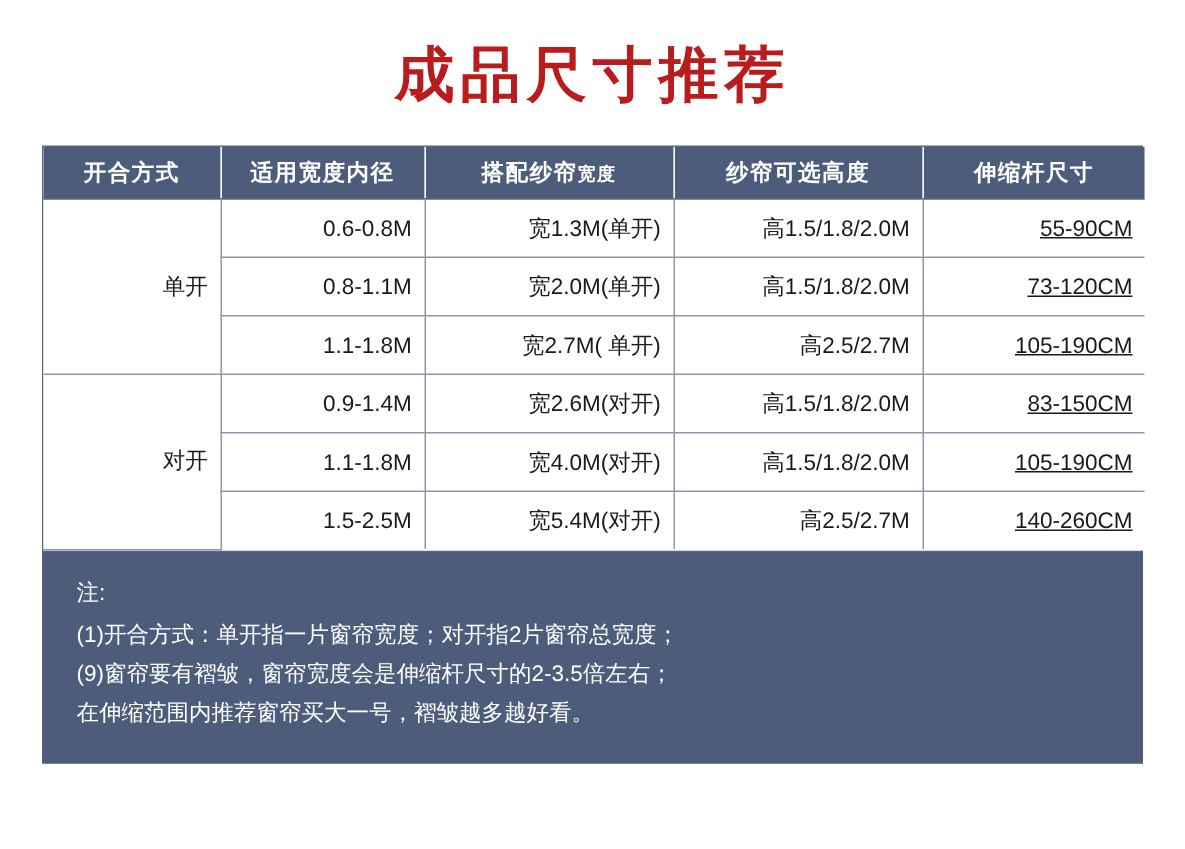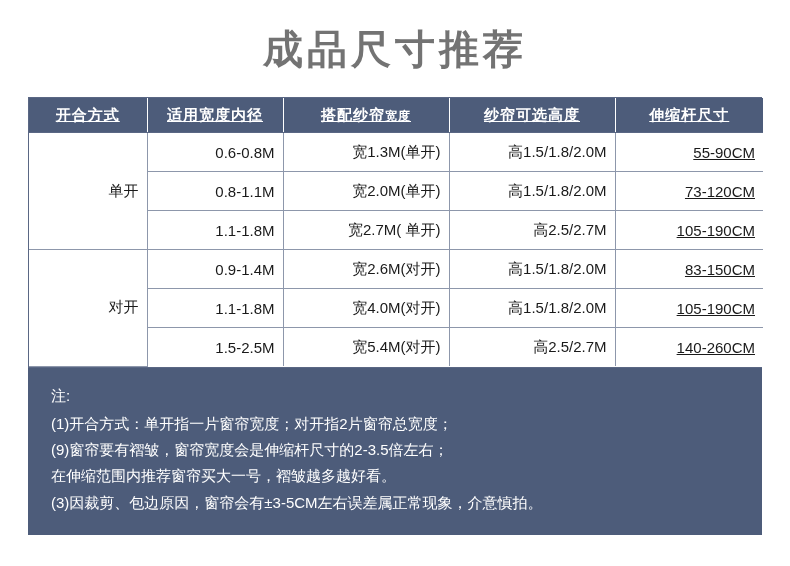--- a/index.html
+++ b/index.html
@@ -18,21 +18,21 @@
     position: relative;
     width: 790px;
     height: 566px;
     box-sizing: border-box;
   }
   .title {
     text-align: center;
     font-size: 40px;
     font-weight: bold;
     letter-spacing: 4px;
-    color: #737373;
+    color: #b91c1c;
     padding-top: 22px;
     padding-bottom: 10px;
     font-family: "Liberation Sans", sans-serif;
   }
   .table-wrap {
     margin: 10px 28px 0 28px;
     border: 1px solid #5a6784;
   }
   table.spec {
     width: 100%;
@@ -42,21 +42,20 @@
   }
   table.spec th {
     background: #4d5c7a;
     color: #ffffff;
     font-size: 15px;
     font-weight: bold;
     height: 32px;
     border-right: 1px solid #ffffff;
     border-bottom: 1px solid #5a6784;
     letter-spacing: 1px;
-    text-decoration: underline;
   }
   table.spec th:last-child {
     border-right: none;
   }
   table.spec th .emph {
     font-size: 12px;
   }
   table.spec td {
     font-size: 15px;
     height: 38px;
@@ -173,16 +172,15 @@
         </tr>
       </tbody>
     </table>
   </div>
 
   <div class="note">
     <div class="note-title">注:</div>
     <div class="line">(1)开合方式：单开指一片窗帘宽度；对开指2片窗帘总宽度；</div>
     <div class="line">(9)窗帘要有褶皱，窗帘宽度会是伸缩杆尺寸的2-3.5倍左右；</div>
     <div class="line">在伸缩范围内推荐窗帘买大一号，褶皱越多越好看。</div>
-    <div class="line">(3)因裁剪、包边原因，窗帘会有±3-5CM左右误差属正常现象，介意慎拍。</div>
   </div>
 
 </div>
 
 </body></html>

